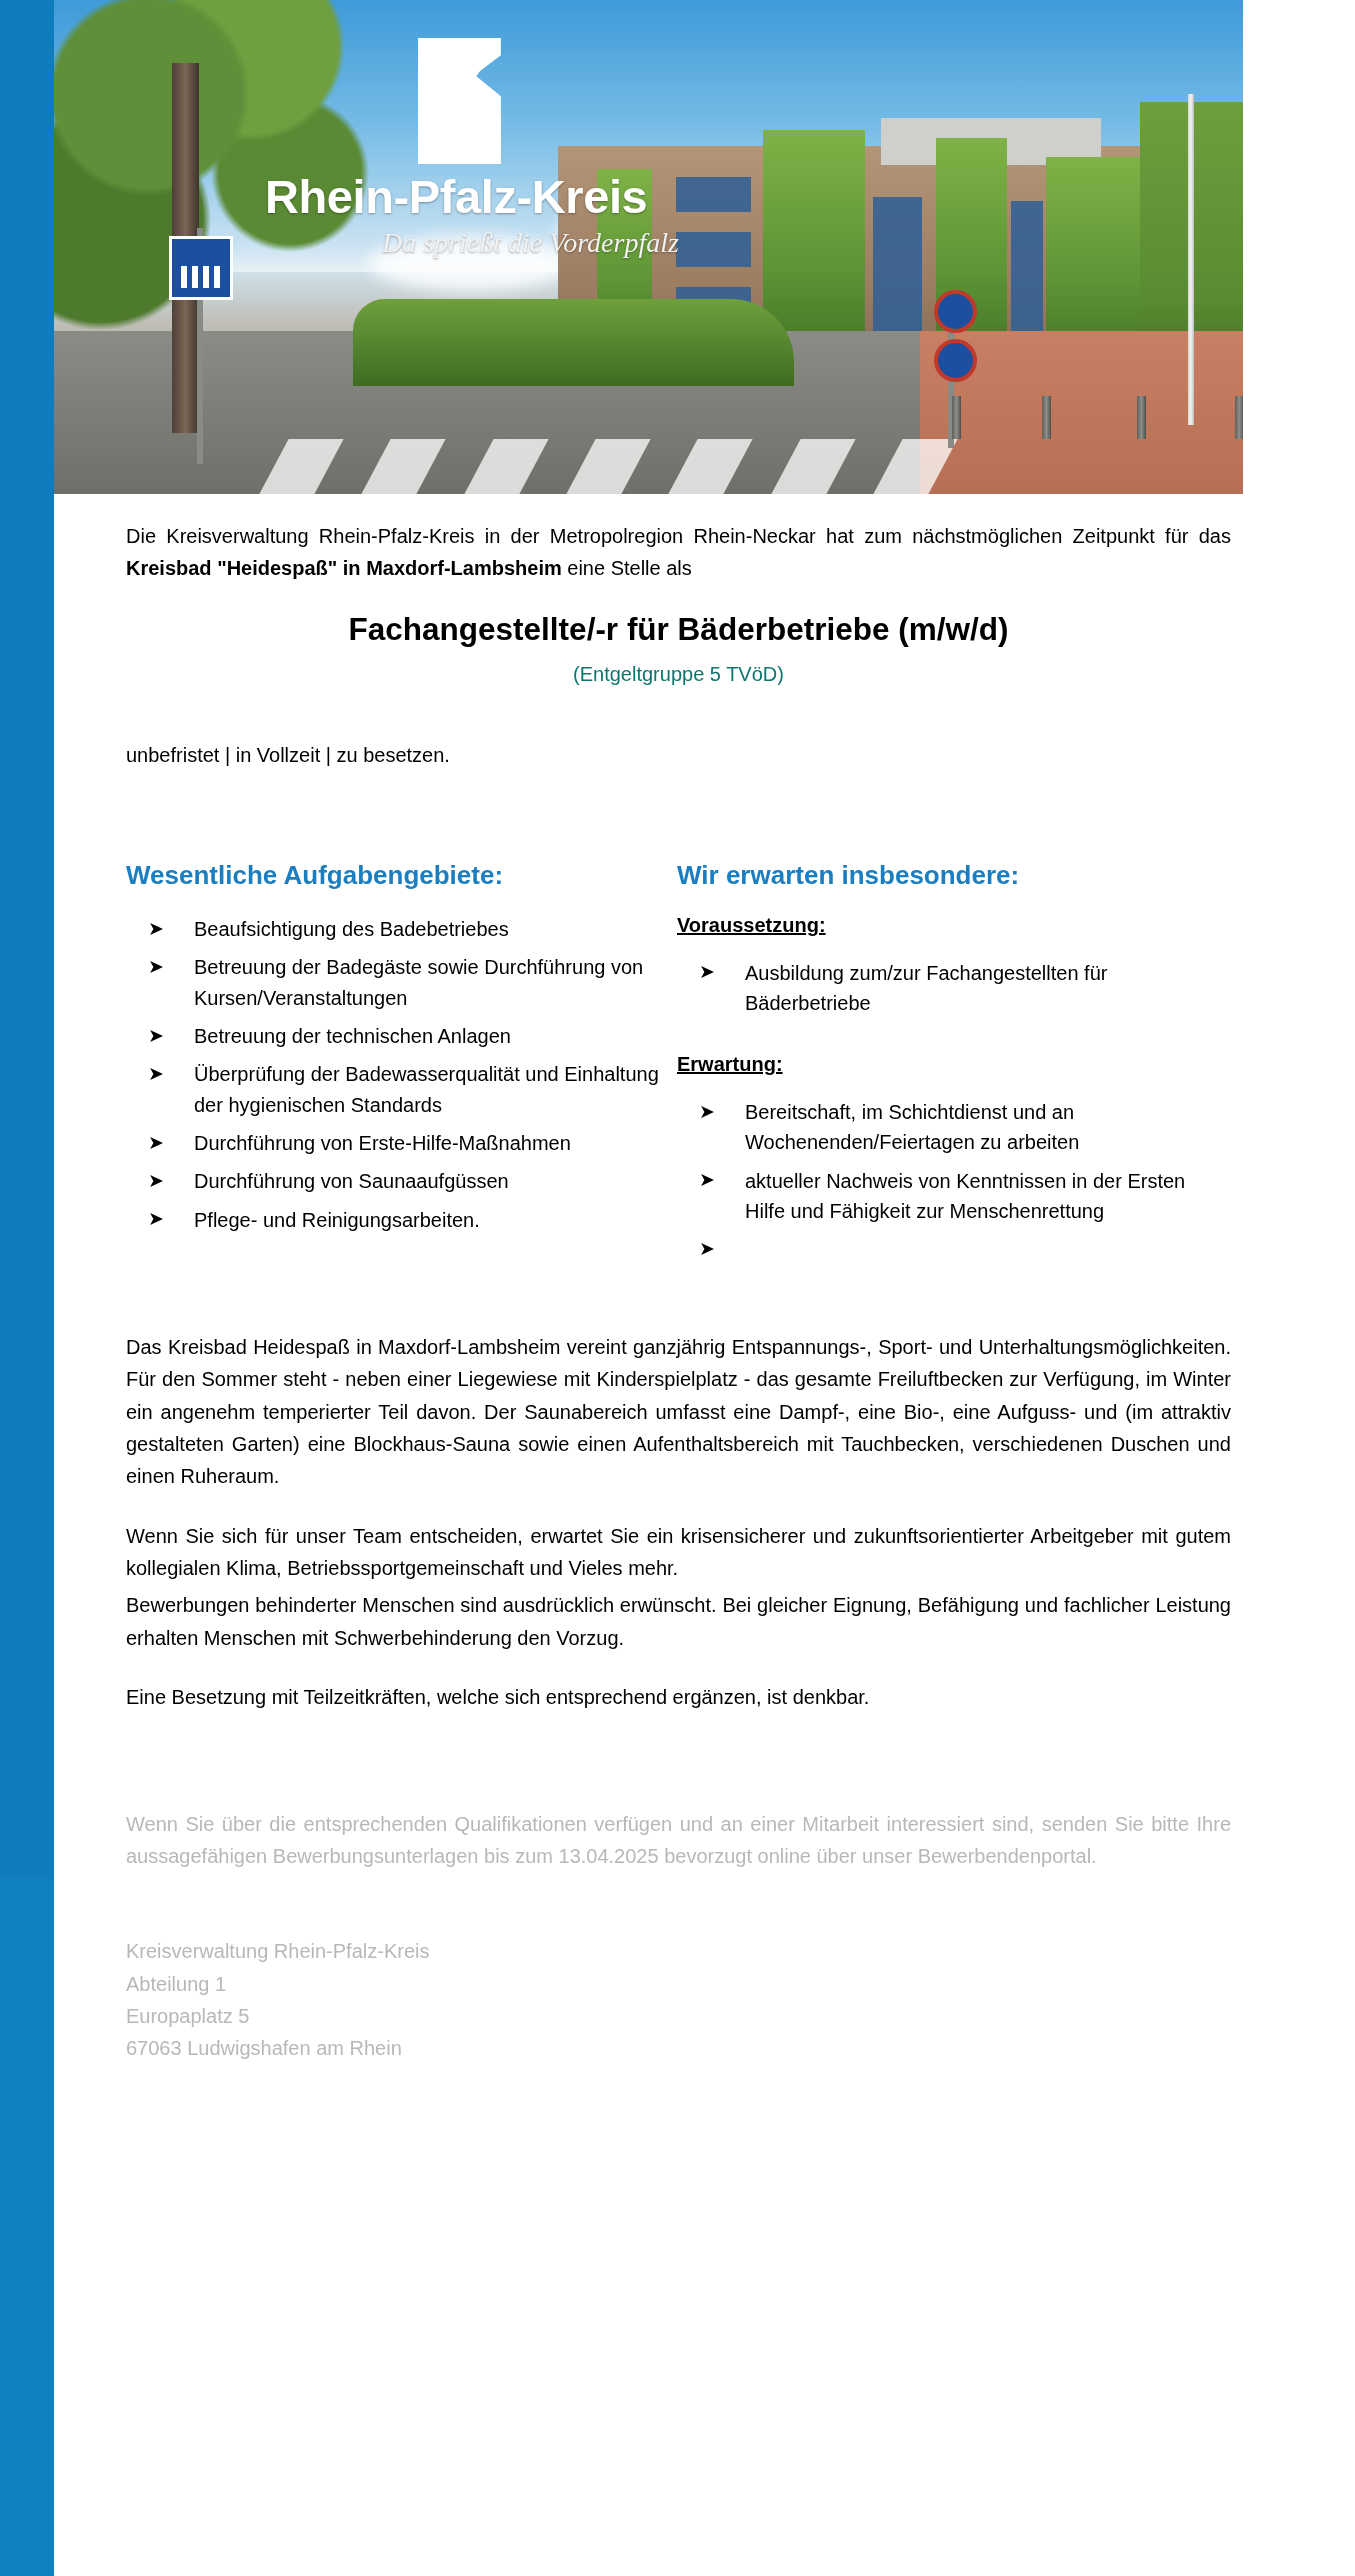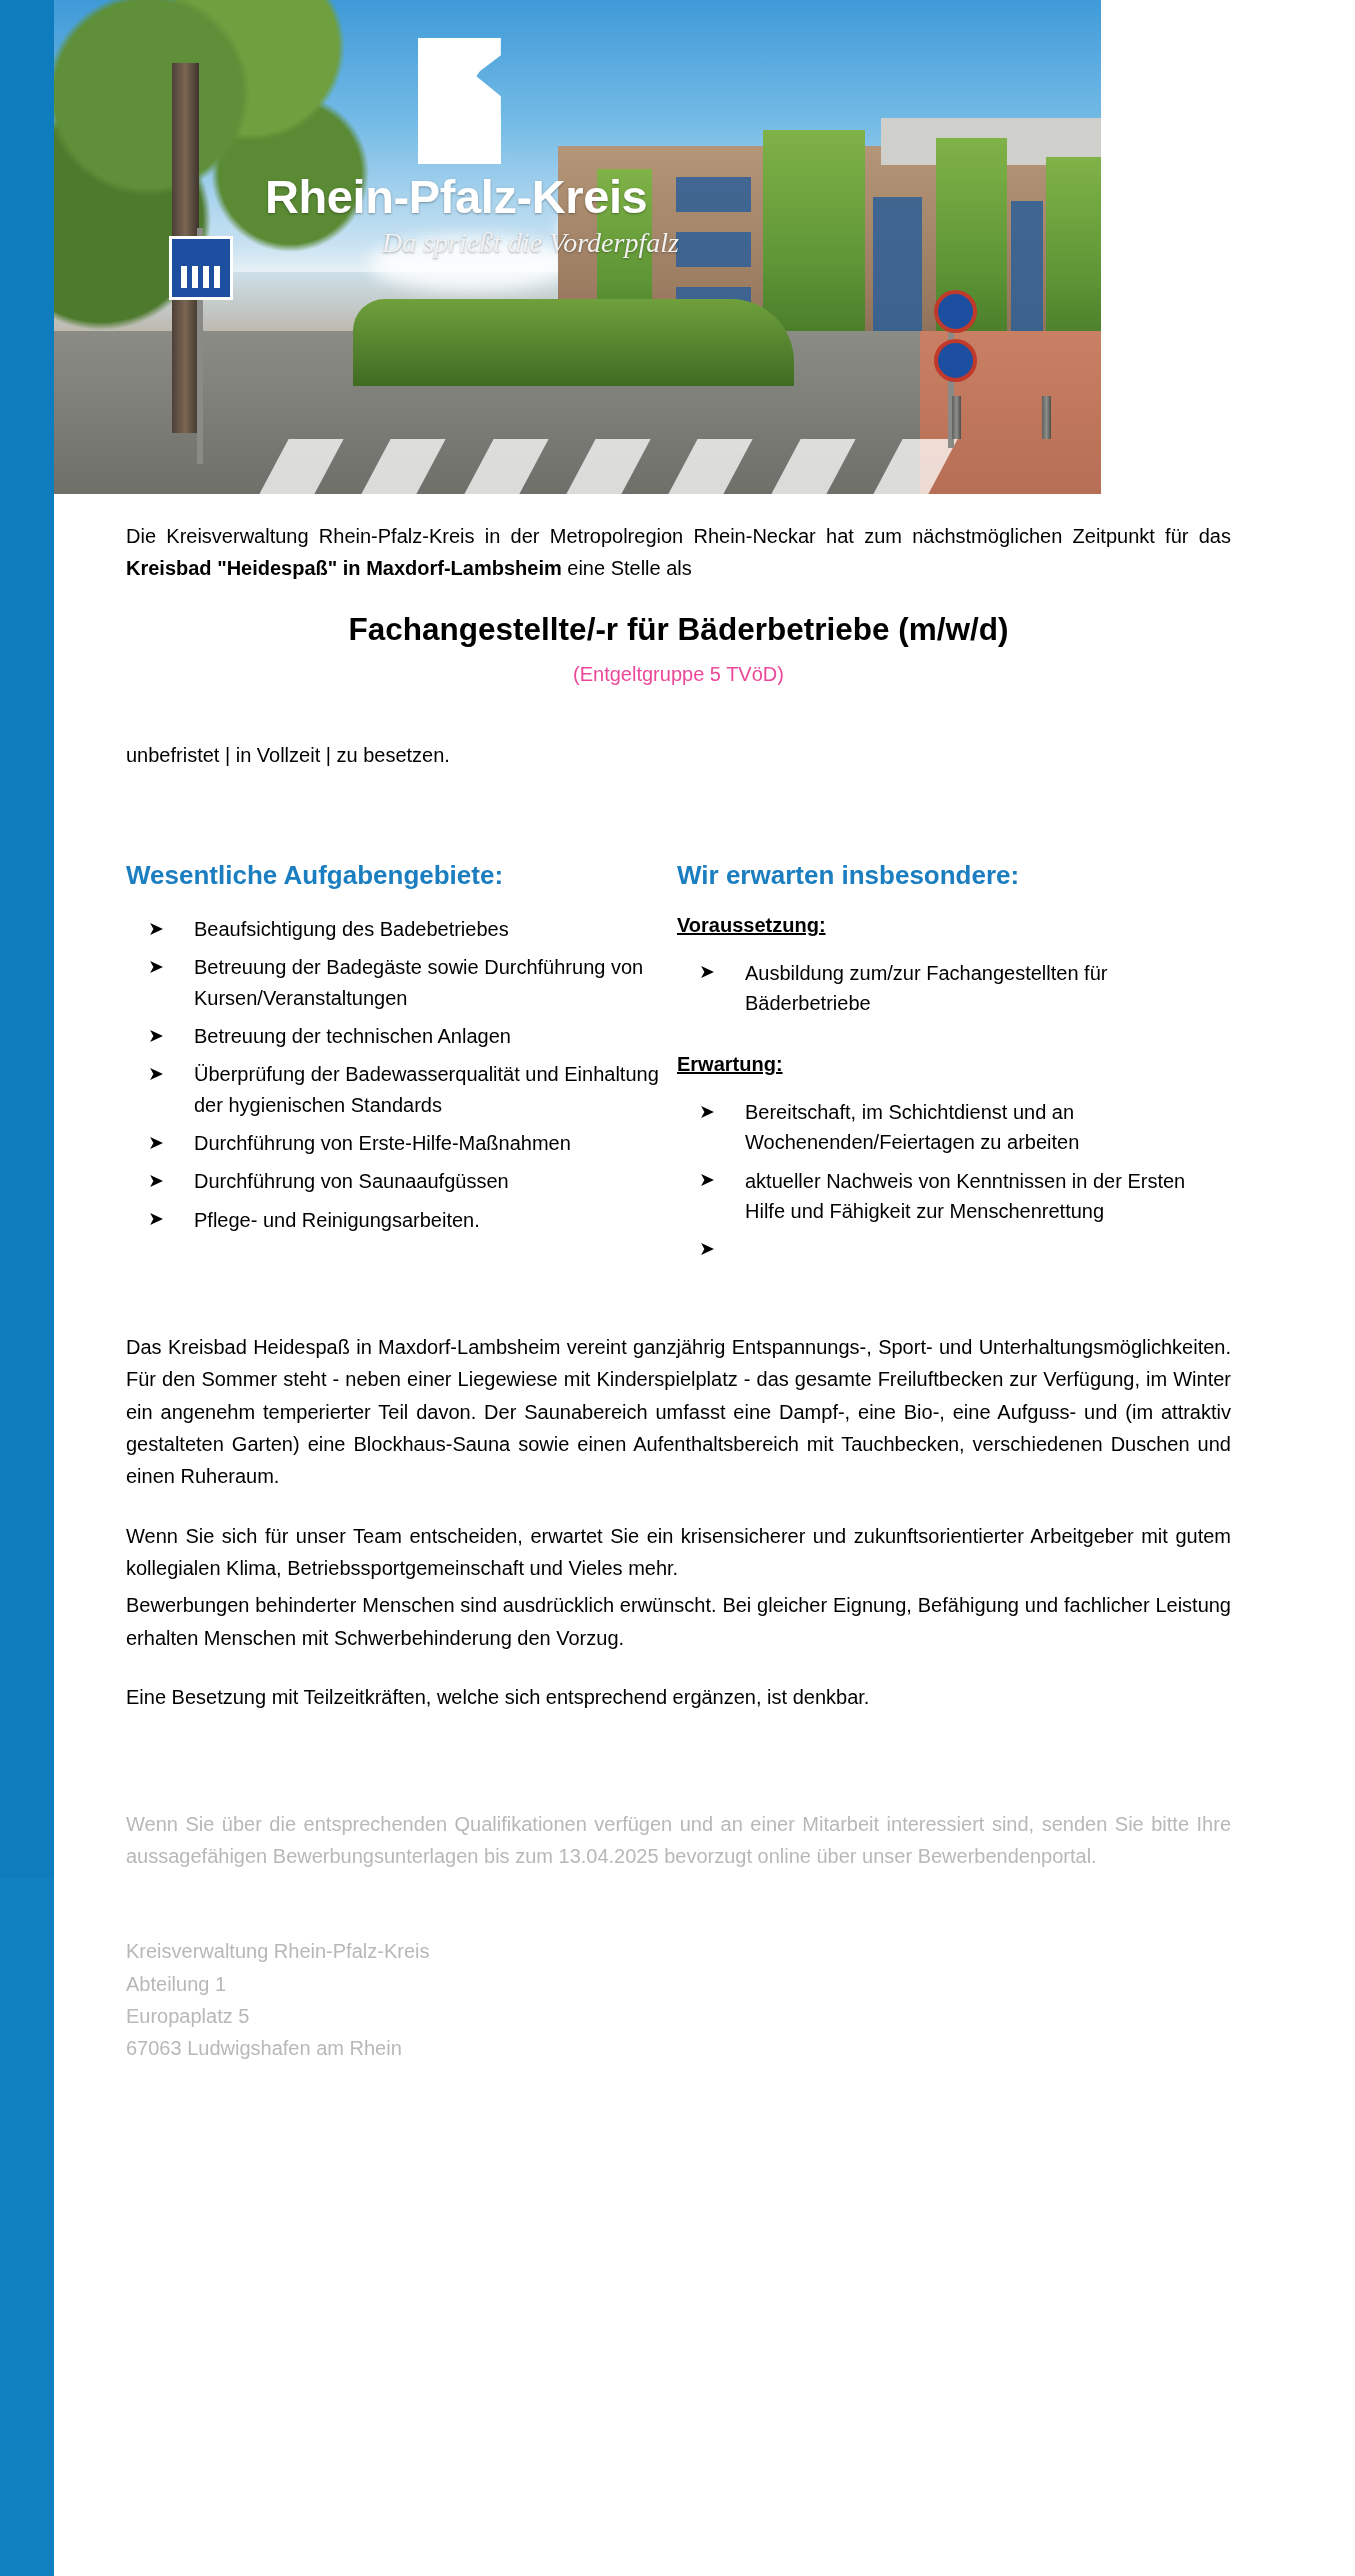--- a/index.html
+++ b/index.html
@@ -35,21 +35,21 @@
     width: 54px;
     height: 698px;
     background: #1180c1;
   }
 
   
   .hero {
     position: absolute;
     left: 54px;
     top: 0;
-    width: 1047px;
+    width: 1189px;
     height: 494px;
     overflow: hidden;
     background: linear-gradient(#67b4e4 0%, #8fcbee 38%, #cfe3ee 54%, #b9b0a2 70%, #9e9186 100%);
   }
   
   .hero .sky {
     position: absolute; left: 0; top: 0; width: 100%; height: 55%;
     background: linear-gradient(#3f9ad8 0%, #74bbe6 45%, #c9e2f2 90%, #e7f0f5 100%);
   }
   
@@ -205,21 +205,21 @@
     font-size: 31.5px;
     font-weight: 700;
     margin: 26px 0 0 0;
     line-height: 1.2;
     color: #000;
   }
   .job-sub {
     text-align: center;
     font-size: 20px;
     margin: 14px 0 0 0;
-    color: #ec4899;
+    color: #0f766e;
   }
   .employment {
     font-size: 20px;
     margin: 58px 0 0 0;
     color: #000;
   }
 
   
   .cols {
     display: flex;

